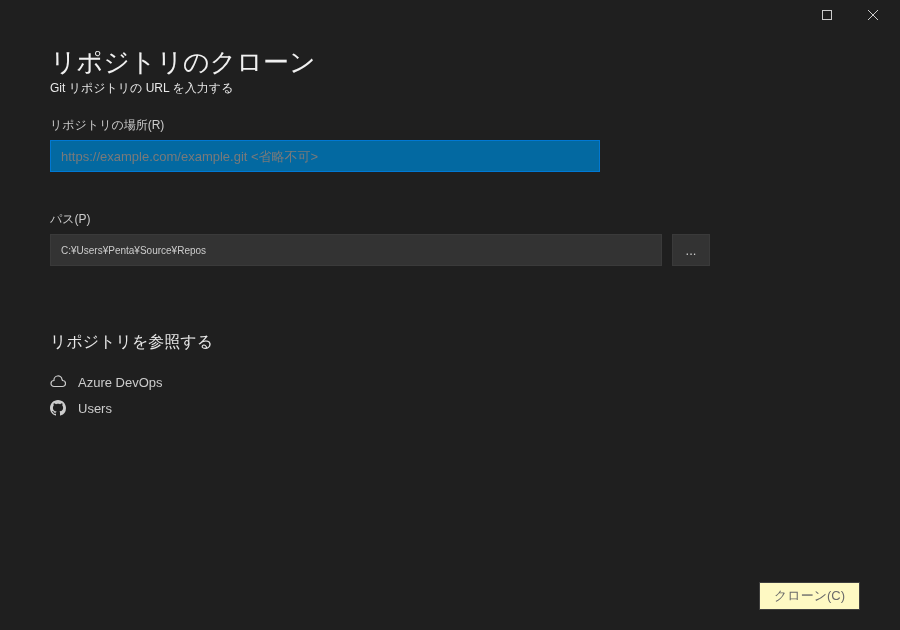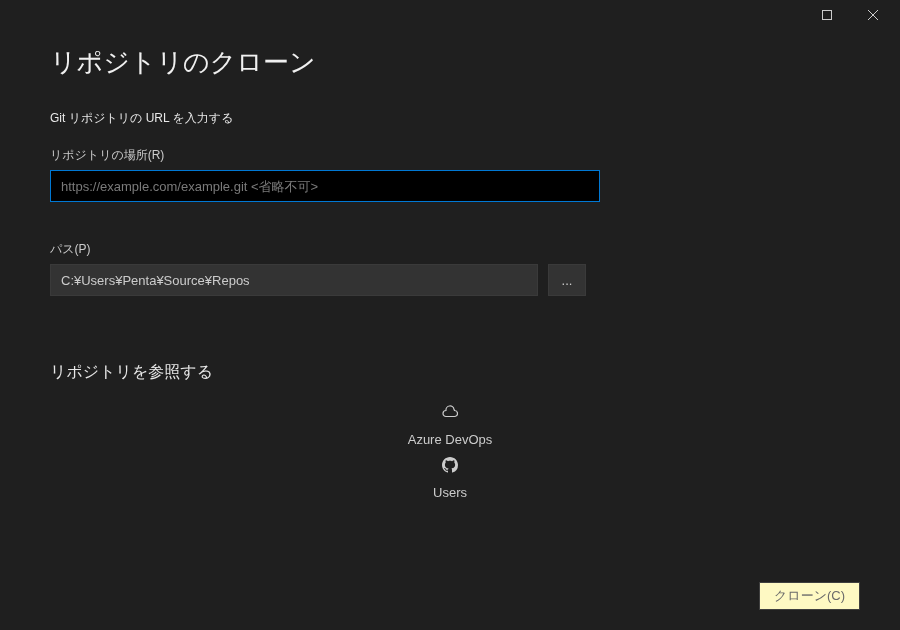--- a/index.html
+++ b/index.html
@@ -33,37 +33,36 @@
       color: #cccccc;
       cursor: pointer;
     }
     .content {
       padding: 15px 50px 0 50px;
     }
     .main-title {
       font-size: 26px;
       font-weight: 400;
       color: #f0f0f0;
-      margin-bottom: 30px;
     }
     .section-title {
       font-size: 12px;
       font-weight: 400;
       color: #e8e8e8;
       margin-bottom: 20px;
     }
     .field-label {
       font-size: 12px;
       color: #cccccc;
       margin-bottom: 6px;
     }
     .text-input {
       width: 550px;
       height: 32px;
-      background: #000000;
+      background: #0369a1;
       border: 1px solid #3a3a3a;
       color: #cccccc;
       padding: 4px 10px;
       font-size: 13px;
       font-family: inherit;
       outline: none;
     }
     .text-input.focused {
       border: 1px solid #0078d4;
     }
@@ -72,27 +71,27 @@
     }
     .field-group {
       margin-bottom: 39px;
     }
     .path-row {
       display: flex;
       gap: 10px;
       align-items: center;
     }
     .path-input {
-      width: 488px;
+      width: 612px;
       height: 32px;
       background: #333333;
       border: 1px solid #3a3a3a;
       color: #cccccc;
       padding: 0 10px;
-      font-size: 13px;
+      font-size: 10px;
       font-family: inherit;
       outline: none;
     }
     .browse-btn {
       width: 38px;
       height: 32px;
       background: #333333;
       border: 1px solid #3a3a3a;
       color: #cccccc;
       font-size: 13px;
@@ -111,21 +110,20 @@
       margin-bottom: 16px;
     }
     .browse-item {
       display: flex;
       align-items: center;
       gap: 12px;
       padding: 5px 0;
       cursor: pointer;
       font-size: 13px;
       color: #cccccc;
-      flex-direction: column;
     }
     .browse-icon {
       width: 16px;
       height: 16px;
       display: flex;
       align-items: center;
       justify-content: center;
       flex-shrink: 0;
     }
     .footer {

